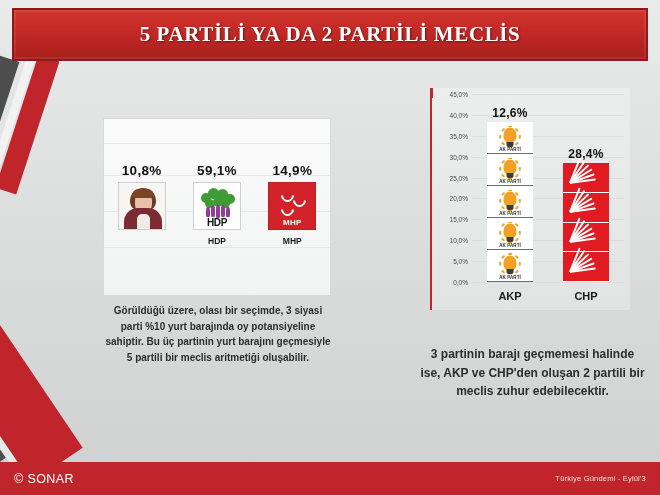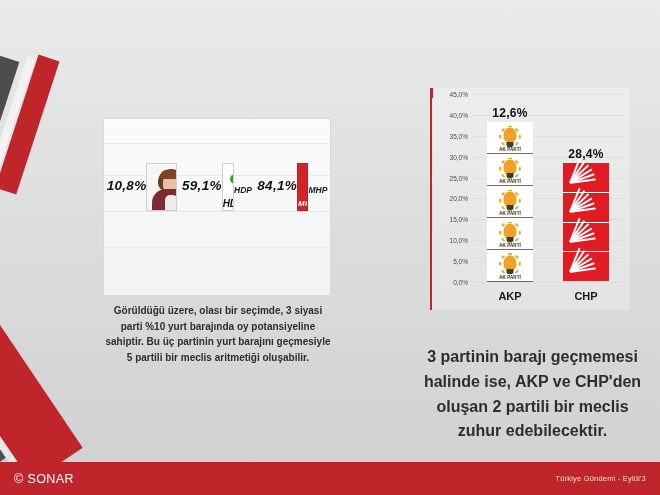--- a/index.html
+++ b/index.html
@@ -64,21 +64,21 @@
   .left-panel {
     position: absolute; left: 103px; top: 118px; width: 228px; height: 178px;
     background: linear-gradient(180deg,#fbfbfb 0%, #f2f3f3 100%);
     border: 1px solid #d9dada;
   }
   .gridline { position: absolute; left: 0; right: 0; height: 1px; background: #e6e7e7; }
   .parties {
     position: absolute; left: 0; right: 0; bottom: 6px; top: 44px;
     display: flex; justify-content: space-around; align-items: flex-start;
   }
-  .party { width: 70px; display: flex; align-items: center; font-style: italic; }
+  .party { width: 70px; display: flex; flex-direction: column; align-items: center; }
   .party-pct {
     font-size: 13.5px; font-weight: bold; color: #111;
     margin-bottom: 4px; letter-spacing: .3px;
   }
   .party-logo {
     width: 48px; height: 48px; border: 1px solid #cfcfcf; background: #fff;
     position: relative; overflow: hidden;
   }
   .party-name {
     margin-top: 6px; font-size: 8.5px; font-weight: bold; color: #1a1a1a;
@@ -200,21 +200,21 @@
 
   .x-labels {
     position: absolute; left: 40px; right: 6px; bottom: 4px; height: 20px;
     display: flex; justify-content: space-around; align-items: center;
   }
   .x-label { width: 54px; text-align: center; font-size: 11px; font-weight: bold; color: #1a1a1a; }
 
   
   .right-text {
     position: absolute; left: 420px; top: 345px; width: 225px;
-    text-align: center; font-size: 16px; line-height: 1.55;
+    text-align: center; font-size: 12px; line-height: 1.55;
     color: #2d2d2d; font-weight: 600;
   }
 
   
   .footer {
     position: absolute; left: 0; right: 0; bottom: 0; height: 33px;
     background: #c0252b;
     display: flex; align-items: center; justify-content: space-between;
     padding: 0 14px;
   }
@@ -226,20 +226,23 @@
 
 <div class="slide">
 
   <div class="diag diag-tl-gray"></div>
   <div class="diag diag-tl-white"></div>
   <div class="diag diag-tl-red"></div>
   <div class="diag diag-bl-gray"></div>
   <div class="diag diag-bl-white"></div>
   <div class="diag diag-bl-red"></div>
 
+  <div class="titlebar">
+    <div class="title-text">5 PARTİLİ YA DA 2 PARTİLİ MECLİS</div>
+  </div>
 
   <div class="left-panel">
     <div class="gridline" style="top:24px"></div>
     <div class="gridline" style="top:56px"></div>
     <div class="gridline" style="top:92px"></div>
     <div class="gridline" style="top:128px"></div>
 
     <div class="parties">
 
       <div class="party">
@@ -271,21 +274,21 @@
             <div class="hdp-h" style="left:10px; top:0px; width:4px; height:13px;"></div>
             <div class="hdp-h" style="left:15px; top:0px; width:4px; height:12px;"></div>
             <div class="hdp-h" style="left:20px; top:2px; width:4px; height:10px;"></div>
           </div>
           <div class="hdp-text">HDP</div>
         </div>
         <div class="party-name">HDP</div>
       </div>
 
       <div class="party">
-        <div class="party-pct p2">84,1%</div>
+        <div class="party-pct p2">14,9%</div>
         <div class="party-logo mhp">
           <div class="mhp-c" style="left:12px; top:6px;"></div>
           <div class="mhp-c" style="left:24px; top:11px;"></div>
           <div class="mhp-c" style="left:12px; top:20px;"></div>
           <div class="mhp-text">MHP</div>
         </div>
         <div class="party-name">MHP</div>
       </div>
 
     </div>

